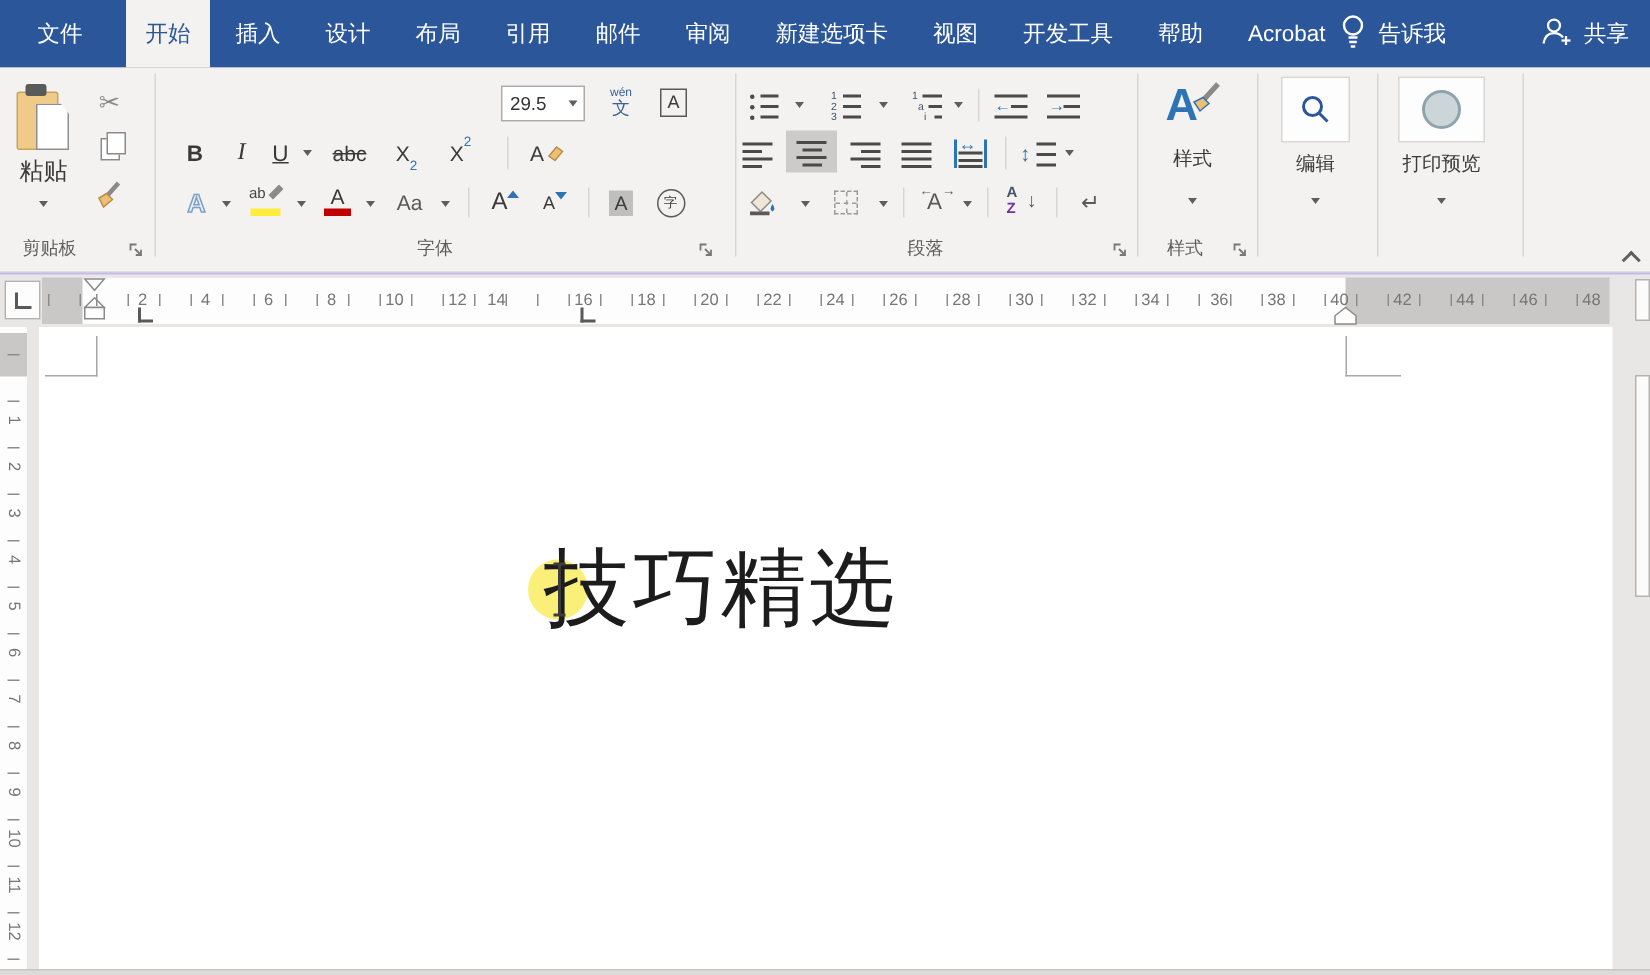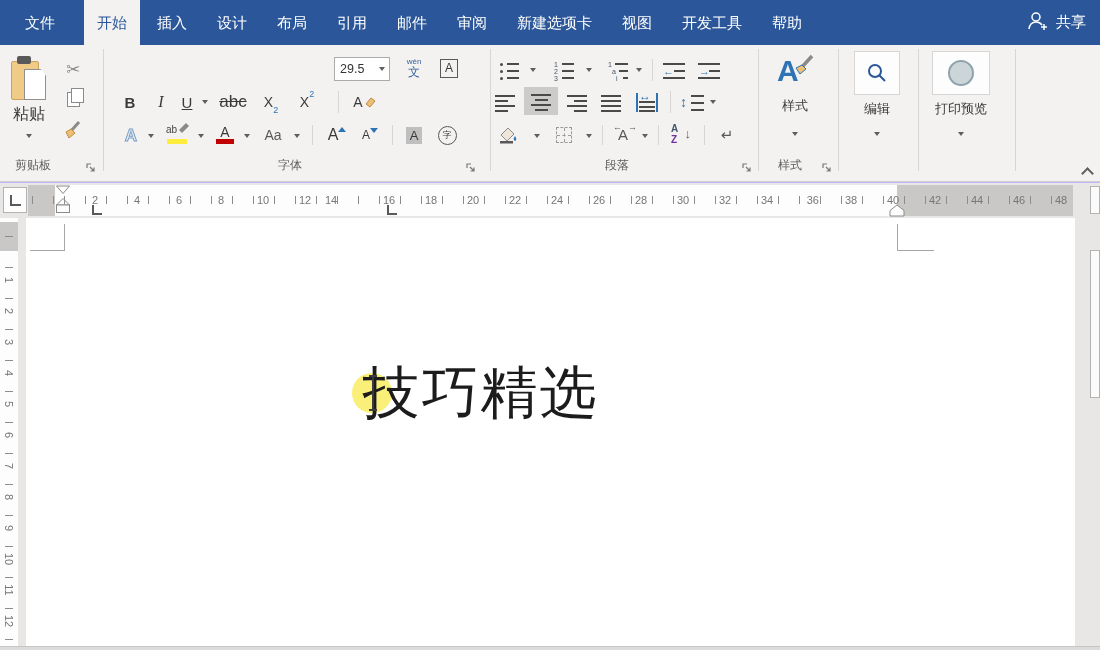--- a/index.html
+++ b/index.html
@@ -95,21 +95,33 @@
     <div class="tab">插入</div>
     <div class="tab">设计</div>
     <div class="tab">布局</div>
     <div class="tab">引用</div>
     <div class="tab">邮件</div>
     <div class="tab">审阅</div>
     <div class="tab">新建选项卡</div>
     <div class="tab">视图</div>
     <div class="tab">开发工具</div>
     <div class="tab">帮助</div>
-
+    <div class="tab">Acrobat</div>
+
+    <div class="tb-right tellme">
+      <span>
+        <svg width="18" height="24" viewBox="0 0 18 24">
+            <circle cx="9" cy="8" r="6" fill="none" stroke="#fff" stroke-width="1.6"></circle>
+            <line x1="6" y1="16" x2="12" y2="16" stroke="#fff" stroke-width="1.6"></line>
+            <line x1="6.5" y1="19" x2="11.5" y2="19" stroke="#fff" stroke-width="1.6"></line>
+            <line x1="7.5" y1="22" x2="10.5" y2="22" stroke="#fff" stroke-width="1.6"></line>
+          </svg>
+      </span>
+      <span>告诉我</span>
+    </div>
 
     <div class="tb-right share">
       <span>
         <svg width="22" height="22" viewBox="0 0 22 22">
             <circle cx="10" cy="7" r="4" fill="none" stroke="#fff" stroke-width="1.5"></circle>
             <path d="M3 19 q1-7 7-7 q4 0 6 3" fill="none" stroke="#fff" stroke-width="1.5"></path>
             <line x1="15" y1="17" x2="21" y2="17" stroke="#fff" stroke-width="1.5"></line>
             <line x1="18" y1="14" x2="18" y2="20" stroke="#fff" stroke-width="1.5"></line>
           </svg>
       </span>
@@ -176,21 +188,21 @@
       </div>
     <div class="rbtn" style="left:150px;top:44px;width:22px;height:26px;font-style:italic;font-family:'Liberation Serif',serif;font-size:16px">
         <span>I</span>
       </div>
     <div class="rbtn" style="left:176px;top:44px;width:22px;height:26px;text-decoration:underline;font-size:15px">
         <span>U</span>
       </div>
     <div class="rbtn" style="left:200px;top:52px;width:10px;height:10px">
         <span class="car"></span>
       </div>
-    <div class="rbtn" style="left:216px;top:44px;width:34px;height:26px;text-decoration:line-through;font-size:17px">
+    <div class="rbtn" style="left:216px;top:44px;width:34px;height:26px;text-decoration:line-through;font-size:14px">
         <span>abc</span>
       </div>
     <div class="rbtn" style="left:256px;top:44px;width:30px;height:26px;font-size:14px">
       <span>X</span>
         <span class="blue" style="font-size:9px;align-self:flex-end">2</span>
     </div>
     <div class="rbtn" style="left:292px;top:44px;width:30px;height:26px;font-size:14px">
       <span>X</span>
         <span class="blue" style="font-size:9px;align-self:flex-start">2</span>
     </div>

